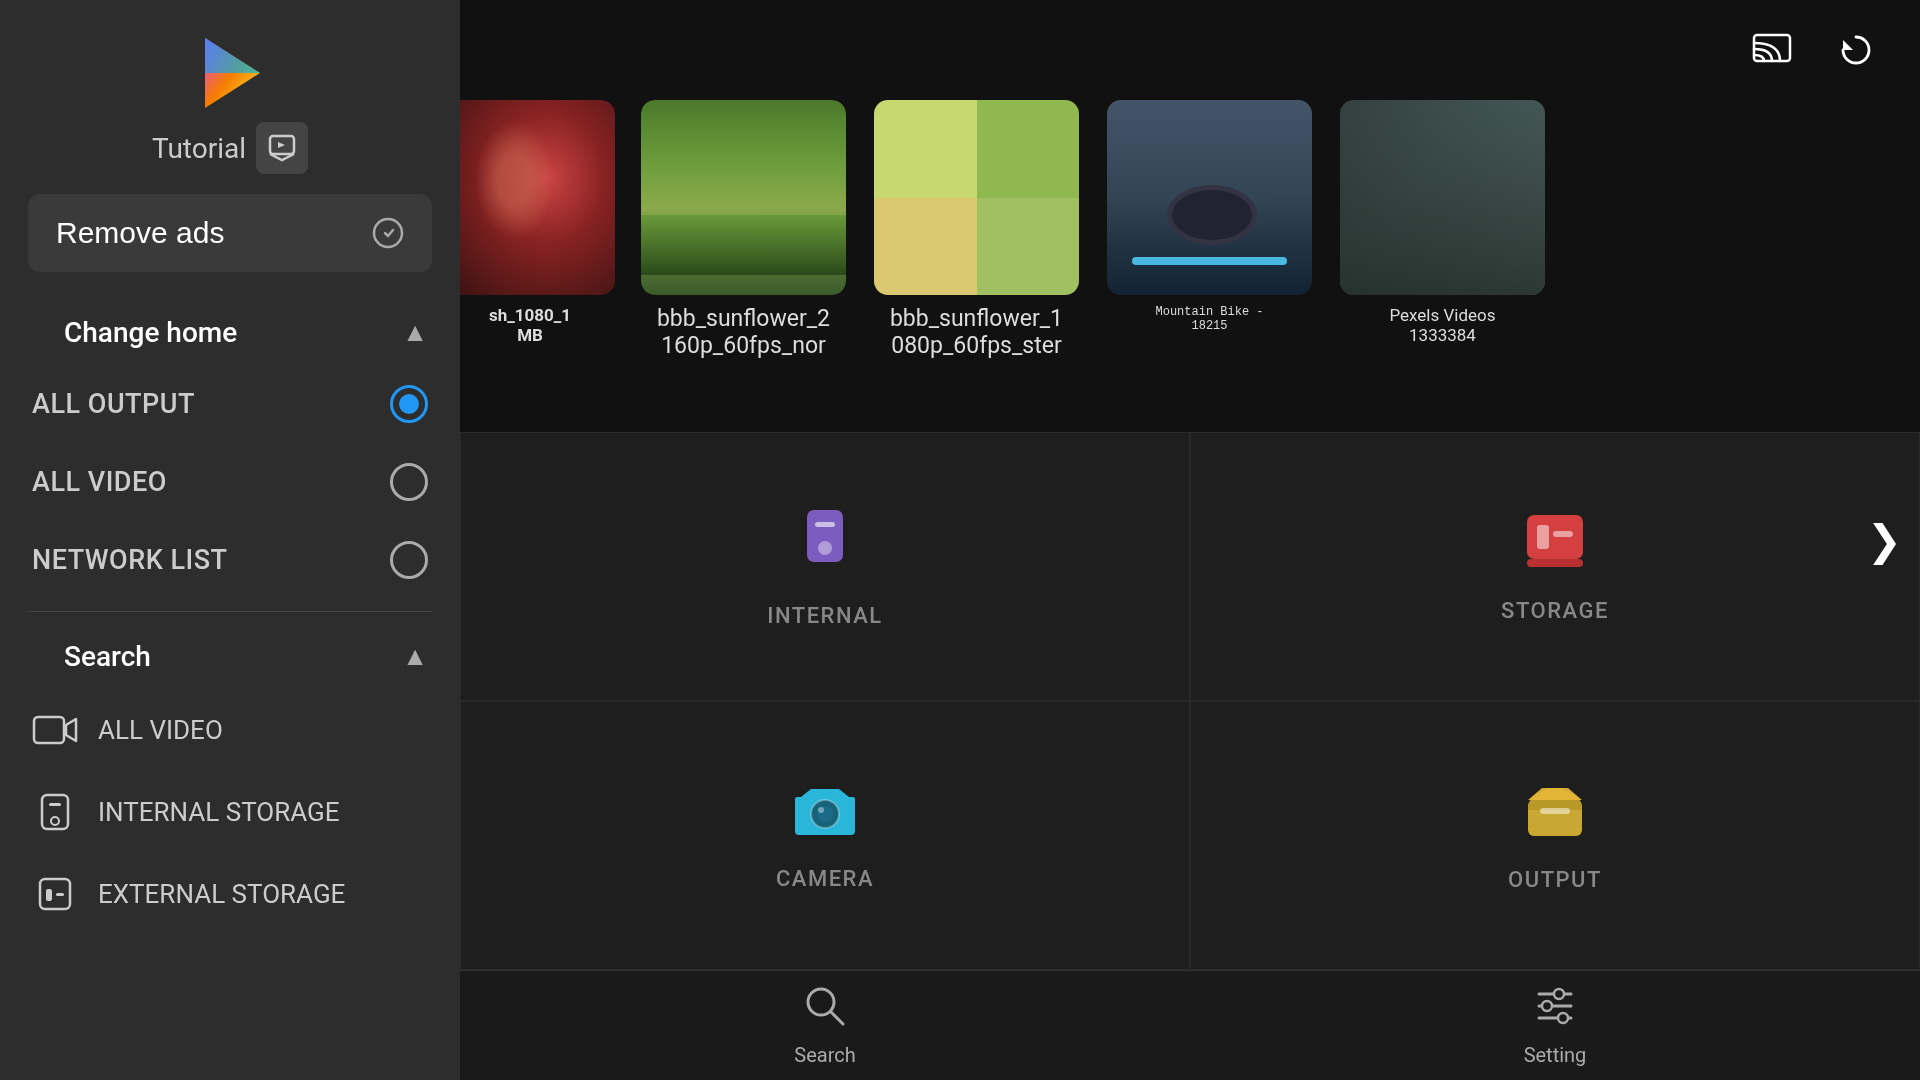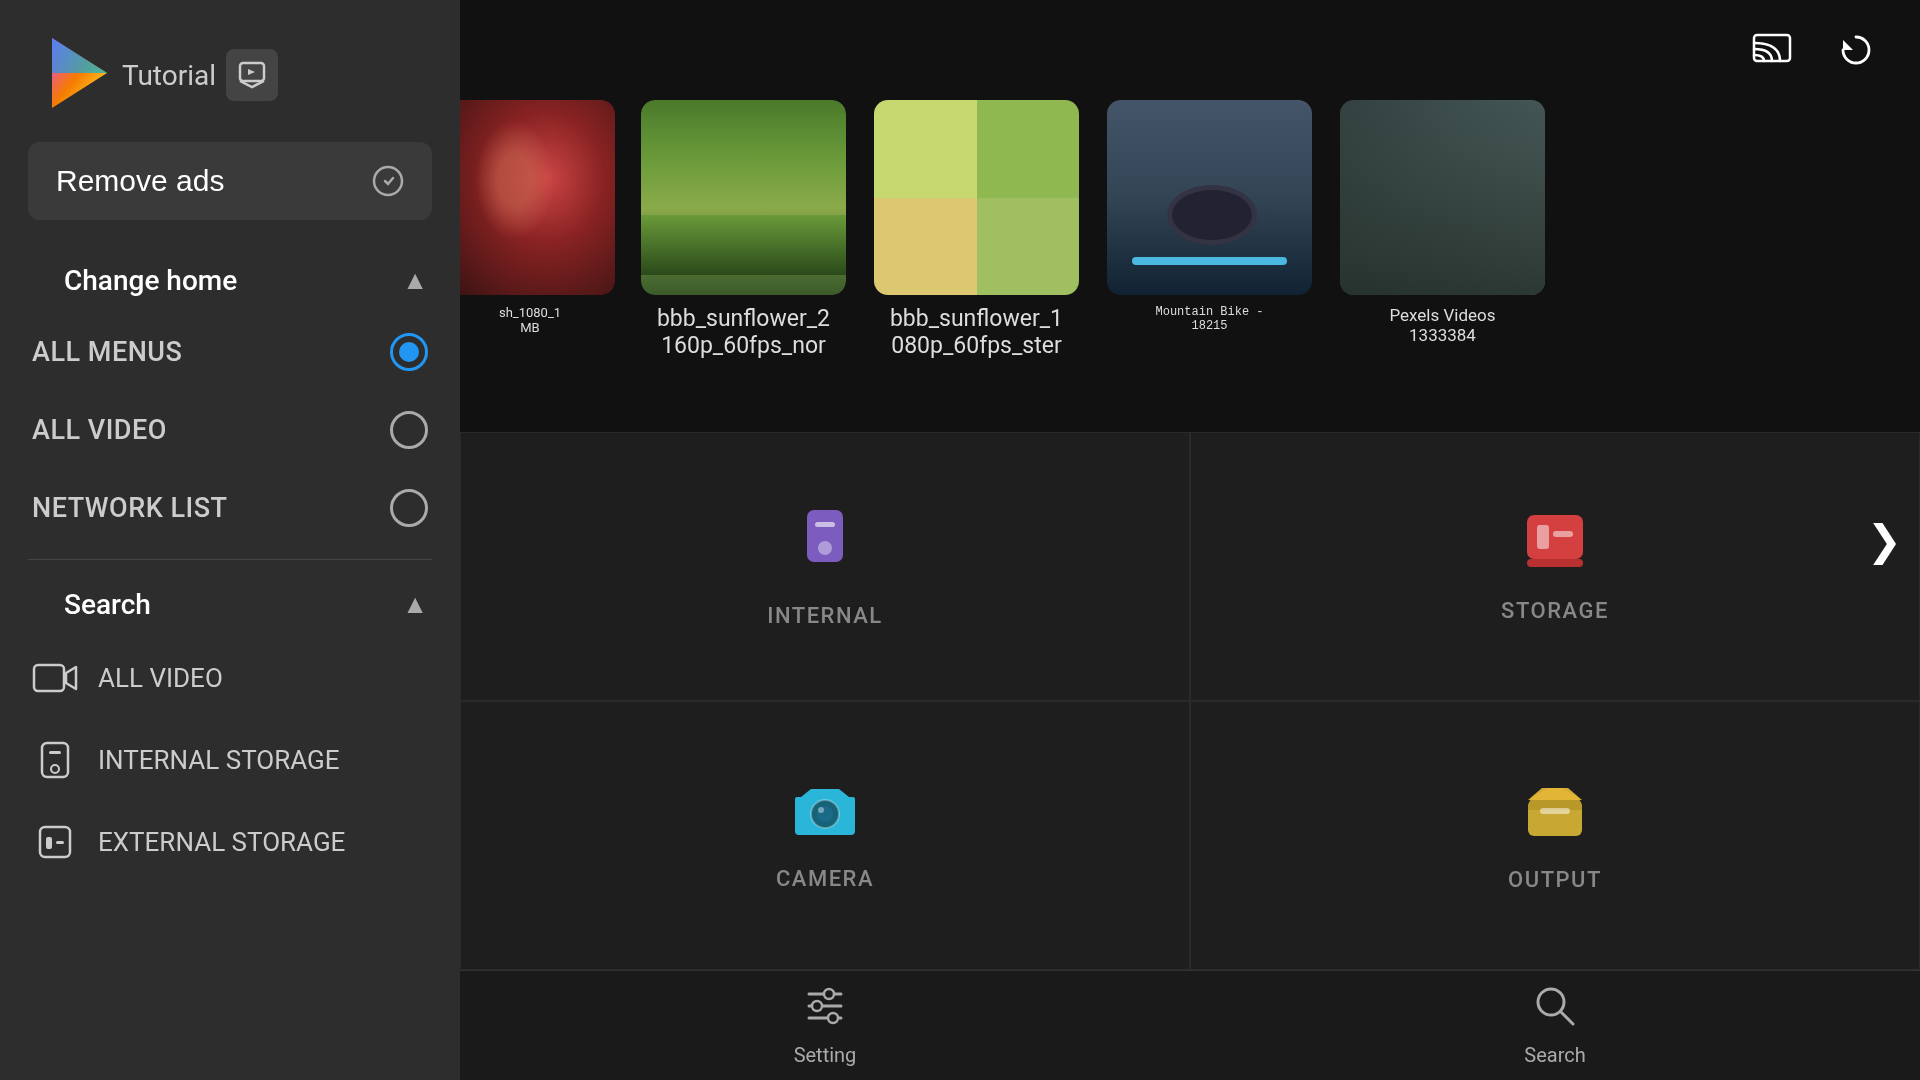--- a/index.html
+++ b/index.html
@@ -21,20 +21,21 @@
       display: flex;
       flex-direction: column;
       padding: 0;
       z-index: 10;
     }
 
     .sidebar-header {
       display: flex;
       align-items: center;
       padding: 28px 32px 20px 32px;
+      flex-direction: column;
     }
 
     .tutorial-btn {
       display: flex;
       align-items: center;
       gap: 10px;
       color: #ccc;
       font-size: 28px;
       cursor: pointer;
     }
@@ -330,21 +331,21 @@
         <polyline points="13,16 16,19 21,13" fill="none" stroke="#aaa" stroke-width="2.5" stroke-linecap="round"></polyline>
       </svg>
   </button>
 
   <div class="section-header">
     <span>Change home</span>
     <span class="section-chevron">▲</span>
   </div>
 
   <div class="menu-item">
-    <span class="label">ALL MENUS</span>
+    <span class="label">ALL OUTPUT</span>
     <div class="radio-btn selected">
       <div class="radio-inner"></div>
     </div>
   </div>
 
   <div class="menu-item">
     <span class="label">ALL VIDEO</span>
     <div class="radio-btn"></div>
   </div>
 
@@ -416,21 +417,21 @@
   <div class="chevron-right-main">❯</div>
 
   <div class="videos-row">
 
     <div class="video-thumb" style="width:180px; margin-right:16px; margin-left:-40px;">
       <div class="video-thumb-img" style="width:170px; height:195px;">
         <div style="width:100%;height:100%;background:radial-gradient(ellipse at 60% 40%, #cc4444 0%, #882222 40%, #331111 100%); border-radius:14px; overflow:hidden;">
           <div style="position:absolute;top:20px;left:30px;width:80px;height:120px;background:radial-gradient(ellipse, rgba(200,100,80,0.6) 30%, transparent 70%);border-radius:50%;"></div>
         </div>
       </div>
-      <span class="thumb-label" style="font-size:13px;">sh_1080_1<br>MB</span>
+      <span class="thumb-label" style="font-size:17px;font-weight:bold;">sh_1080_1<br>MB</span>
     </div>
 
     <div class="video-thumb" style="width:215px;">
       <div class="video-thumb-img" style="width:205px;height:195px;">
         <div style="width:100%;height:100%;background:linear-gradient(180deg,#4a7a2a 0%,#6a9a3a 30%,#8aaa4a 55%,#3a5a2a 100%);border-radius:14px;">
           <div style="position:absolute;bottom:20px;left:0;right:0;height:60px;background:linear-gradient(180deg,#6a9a3a,#2a4a1a);"></div>
         </div>
       </div>
       <span class="thumb-label" style="font-size:23px;">bbb_sunflower_2<br>160p_60fps_nor</span>
     </div>
@@ -515,40 +516,40 @@
 
           <path d="M20,8 L46,8 L60,20 L6,20 Z" fill="#e8b838" opacity="0.9"></path>
         </svg>
       </div>
       <span class="grid-cell-label">OUTPUT</span>
     </div>
 
   </div>
 
   <div class="bottom-bar">
+
+    <div class="bottom-tab">
+      <div class="bottom-tab-icon">
+        <svg width="44" height="44" viewBox="0 0 44 44">
+          <circle cx="18" cy="18" r="13" fill="none" stroke="#aaa" stroke-width="3"></circle>
+          <line x1="28" y1="28" x2="40" y2="40" stroke="#aaa" stroke-width="3" stroke-linecap="round"></line>
+        </svg>
+      </div>
+      <span class="bottom-tab-label">Search</span>
+    </div>
 
     <div class="bottom-tab">
       <div class="bottom-tab-icon">
         <svg width="44" height="44" viewBox="0 0 44 44">
           <line x1="6" y1="10" x2="38" y2="10" stroke="#aaa" stroke-width="3" stroke-linecap="round"></line>
           <line x1="6" y1="22" x2="38" y2="22" stroke="#aaa" stroke-width="3" stroke-linecap="round"></line>
           <line x1="6" y1="34" x2="38" y2="34" stroke="#aaa" stroke-width="3" stroke-linecap="round"></line>
           <circle cx="26" cy="10" r="5" fill="#1a1a1a" stroke="#aaa" stroke-width="2.5"></circle>
           <circle cx="14" cy="22" r="5" fill="#1a1a1a" stroke="#aaa" stroke-width="2.5"></circle>
           <circle cx="30" cy="34" r="5" fill="#1a1a1a" stroke="#aaa" stroke-width="2.5"></circle>
         </svg>
       </div>
       <span class="bottom-tab-label">Setting</span>
     </div>
 
-    <div class="bottom-tab">
-      <div class="bottom-tab-icon">
-        <svg width="44" height="44" viewBox="0 0 44 44">
-          <circle cx="18" cy="18" r="13" fill="none" stroke="#aaa" stroke-width="3"></circle>
-          <line x1="28" y1="28" x2="40" y2="40" stroke="#aaa" stroke-width="3" stroke-linecap="round"></line>
-        </svg>
-      </div>
-      <span class="bottom-tab-label">Search</span>
-    </div>
-
   </div>
 
 </div>
 
 </body></html>

